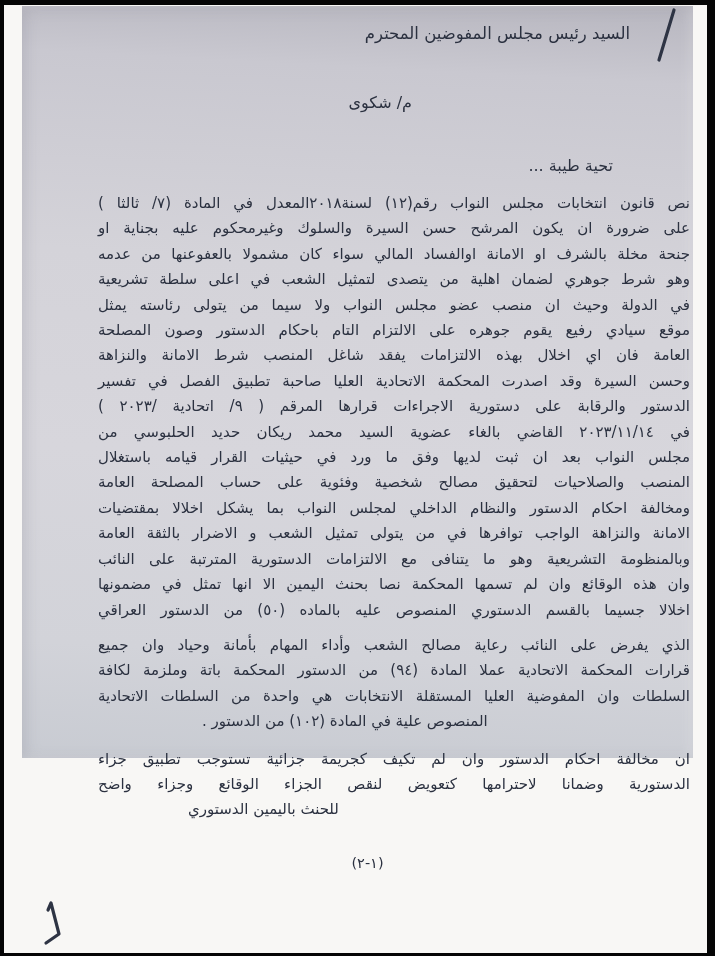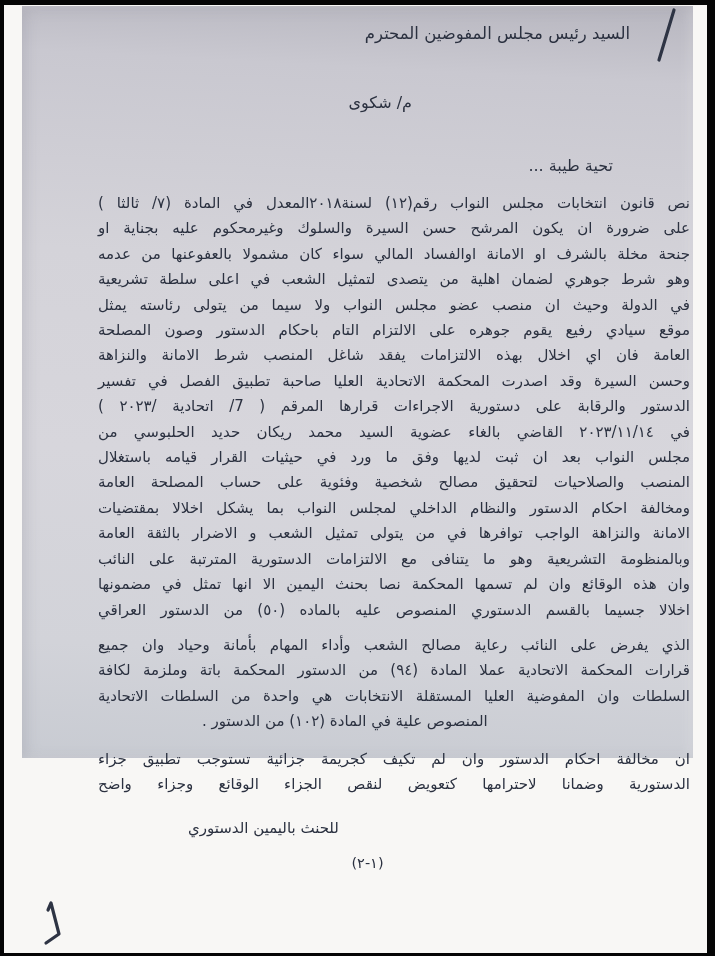--- a/index.html
+++ b/index.html
@@ -13,21 +13,21 @@
   .recipient{position:absolute;top:18px;right:63px;font-size:16.5px;letter-spacing:.2px;white-space:nowrap;}
   .subject{position:absolute;top:87px;right:281px;font-size:16px;white-space:nowrap;}
   .greeting{position:absolute;top:121px;right:80px;font-size:16px;white-space:nowrap;margin-top:29px;}
   .bodytext{position:absolute;top:185px;right:3px;left:76px;}
   .line{font-size:15px;line-height:25.4px;text-align:justify;text-align-last:justify;}
   .para{margin:0;}
   .p2{margin-top:10px;}
   .p3{margin-top:12px;}
   .has-stub .line:last-child{text-align:right;text-align-last:left;}
   .p2 .line:last-child{padding-left:104px;}
-  .p3 .line:last-child{padding-left:90px;margin-top:19px;}
+  .p3 .line:last-child{padding-left:90px;}
   .pagenum{position:absolute;top:849px;left:0;width:100%;text-align:center;font-size:14.5px;
            transform:translateX(10px);}
   .mark-top{position:absolute;left:630px;top:0;}
   .mark-bottom{position:absolute;left:14px;top:894px;}
   svg path{fill:none;stroke:#2e3444;stroke-width:3.2;stroke-linecap:round;stroke-linejoin:round;}
 </style>
 </head>
 <body>
 
 <div class="frame">
@@ -41,21 +41,21 @@
     <div class="bodytext">
       <div class="para p1">
           <div class="line">نص قانون انتخابات مجلس النواب رقم(١٢) لسنة٢٠١٨المعدل في المادة (٧/ ثالثا )</div>
           <div class="line">على ضرورة ان يكون المرشح حسن السيرة والسلوك وغيرمحكوم عليه بجناية او</div>
           <div class="line">جنحة مخلة بالشرف او الامانة اوالفساد المالي سواء كان مشمولا بالعفوعنها من عدمه</div>
           <div class="line">وهو شرط جوهري لضمان اهلية من يتصدى لتمثيل الشعب في اعلى سلطة تشريعية</div>
           <div class="line">في الدولة وحيث ان منصب عضو مجلس النواب ولا سيما من يتولى رئاسته يمثل</div>
           <div class="line">موقع سيادي رفيع يقوم جوهره على الالتزام التام باحكام الدستور وصون المصلحة</div>
           <div class="line">العامة فان اي اخلال بهذه الالتزامات يفقد شاغل المنصب شرط الامانة والنزاهة</div>
           <div class="line">وحسن السيرة وقد اصدرت المحكمة الاتحادية العليا صاحبة تطبيق الفصل في تفسير</div>
-          <div class="line">الدستور والرقابة على دستورية الاجراءات قرارها المرقم ( 7/ اتحادية /٢٠٢٣ )</div>
+          <div class="line">الدستور والرقابة على دستورية الاجراءات قرارها المرقم ( ٩/ اتحادية /٢٠٢٣ )</div>
           <div class="line">في ٢٠٢٣/١١/١٤ القاضي بالغاء عضوية السيد محمد ريكان حديد الحلبوسي من</div>
           <div class="line">مجلس النواب بعد ان ثبت لديها وفق ما ورد في حيثيات القرار قيامه باستغلال</div>
           <div class="line">المنصب والصلاحيات لتحقيق مصالح شخصية وفئوية على حساب المصلحة العامة</div>
           <div class="line">ومخالفة احكام الدستور والنظام الداخلي لمجلس النواب بما يشكل اخلالا بمقتضيات</div>
           <div class="line">الامانة والنزاهة الواجب توافرها في من يتولى تمثيل الشعب و الاضرار بالثقة العامة</div>
           <div class="line">وبالمنظومة التشريعية وهو ما يتنافى مع الالتزامات الدستورية المترتبة على النائب</div>
           <div class="line">وان هذه الوقائع وان لم تسمها المحكمة نصا بحنث اليمين الا انها تمثل في مضمونها</div>
           <div class="line">اخلالا جسيما بالقسم الدستوري المنصوص عليه بالماده (٥٠) من الدستور العراقي</div>
         </div>
       <div class="para p2 has-stub">

